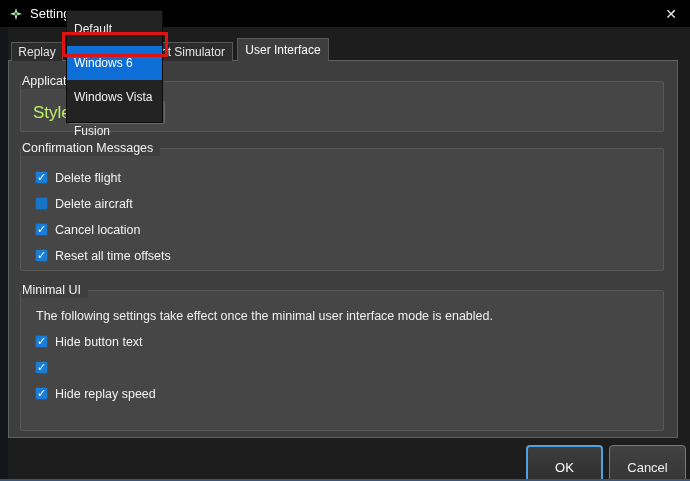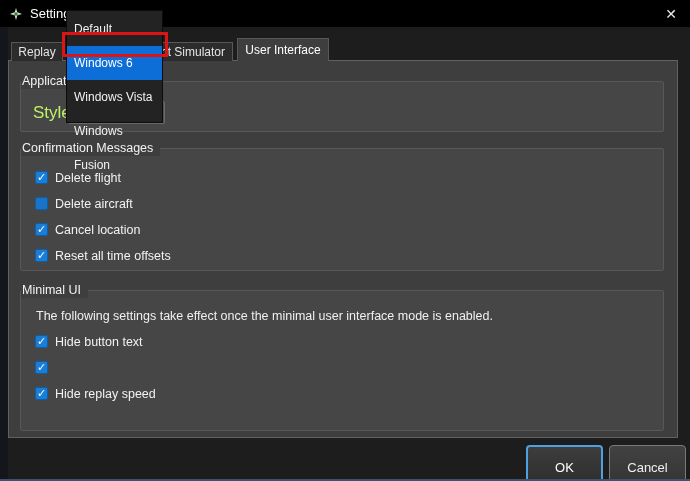--- a/index.html
+++ b/index.html
@@ -184,23 +184,20 @@
       </div>
 
       <div class="dd-item highlighted">
         <span>Windows 6</span>
       </div>
 
       <div class="dd-item">
         <span>Windows Vista</span>
       </div>
 
-      <div class="dd-item">
-        <span>Windows</span>
-      </div>
 
       <div class="dd-item">
         <span>Fusion</span>
       </div>
     </div>
 
   <div class="red-annotation"></div>
 
   <div class="btn btn-ok">OK</div>
   <div class="btn btn-cancel">Cancel</div>

